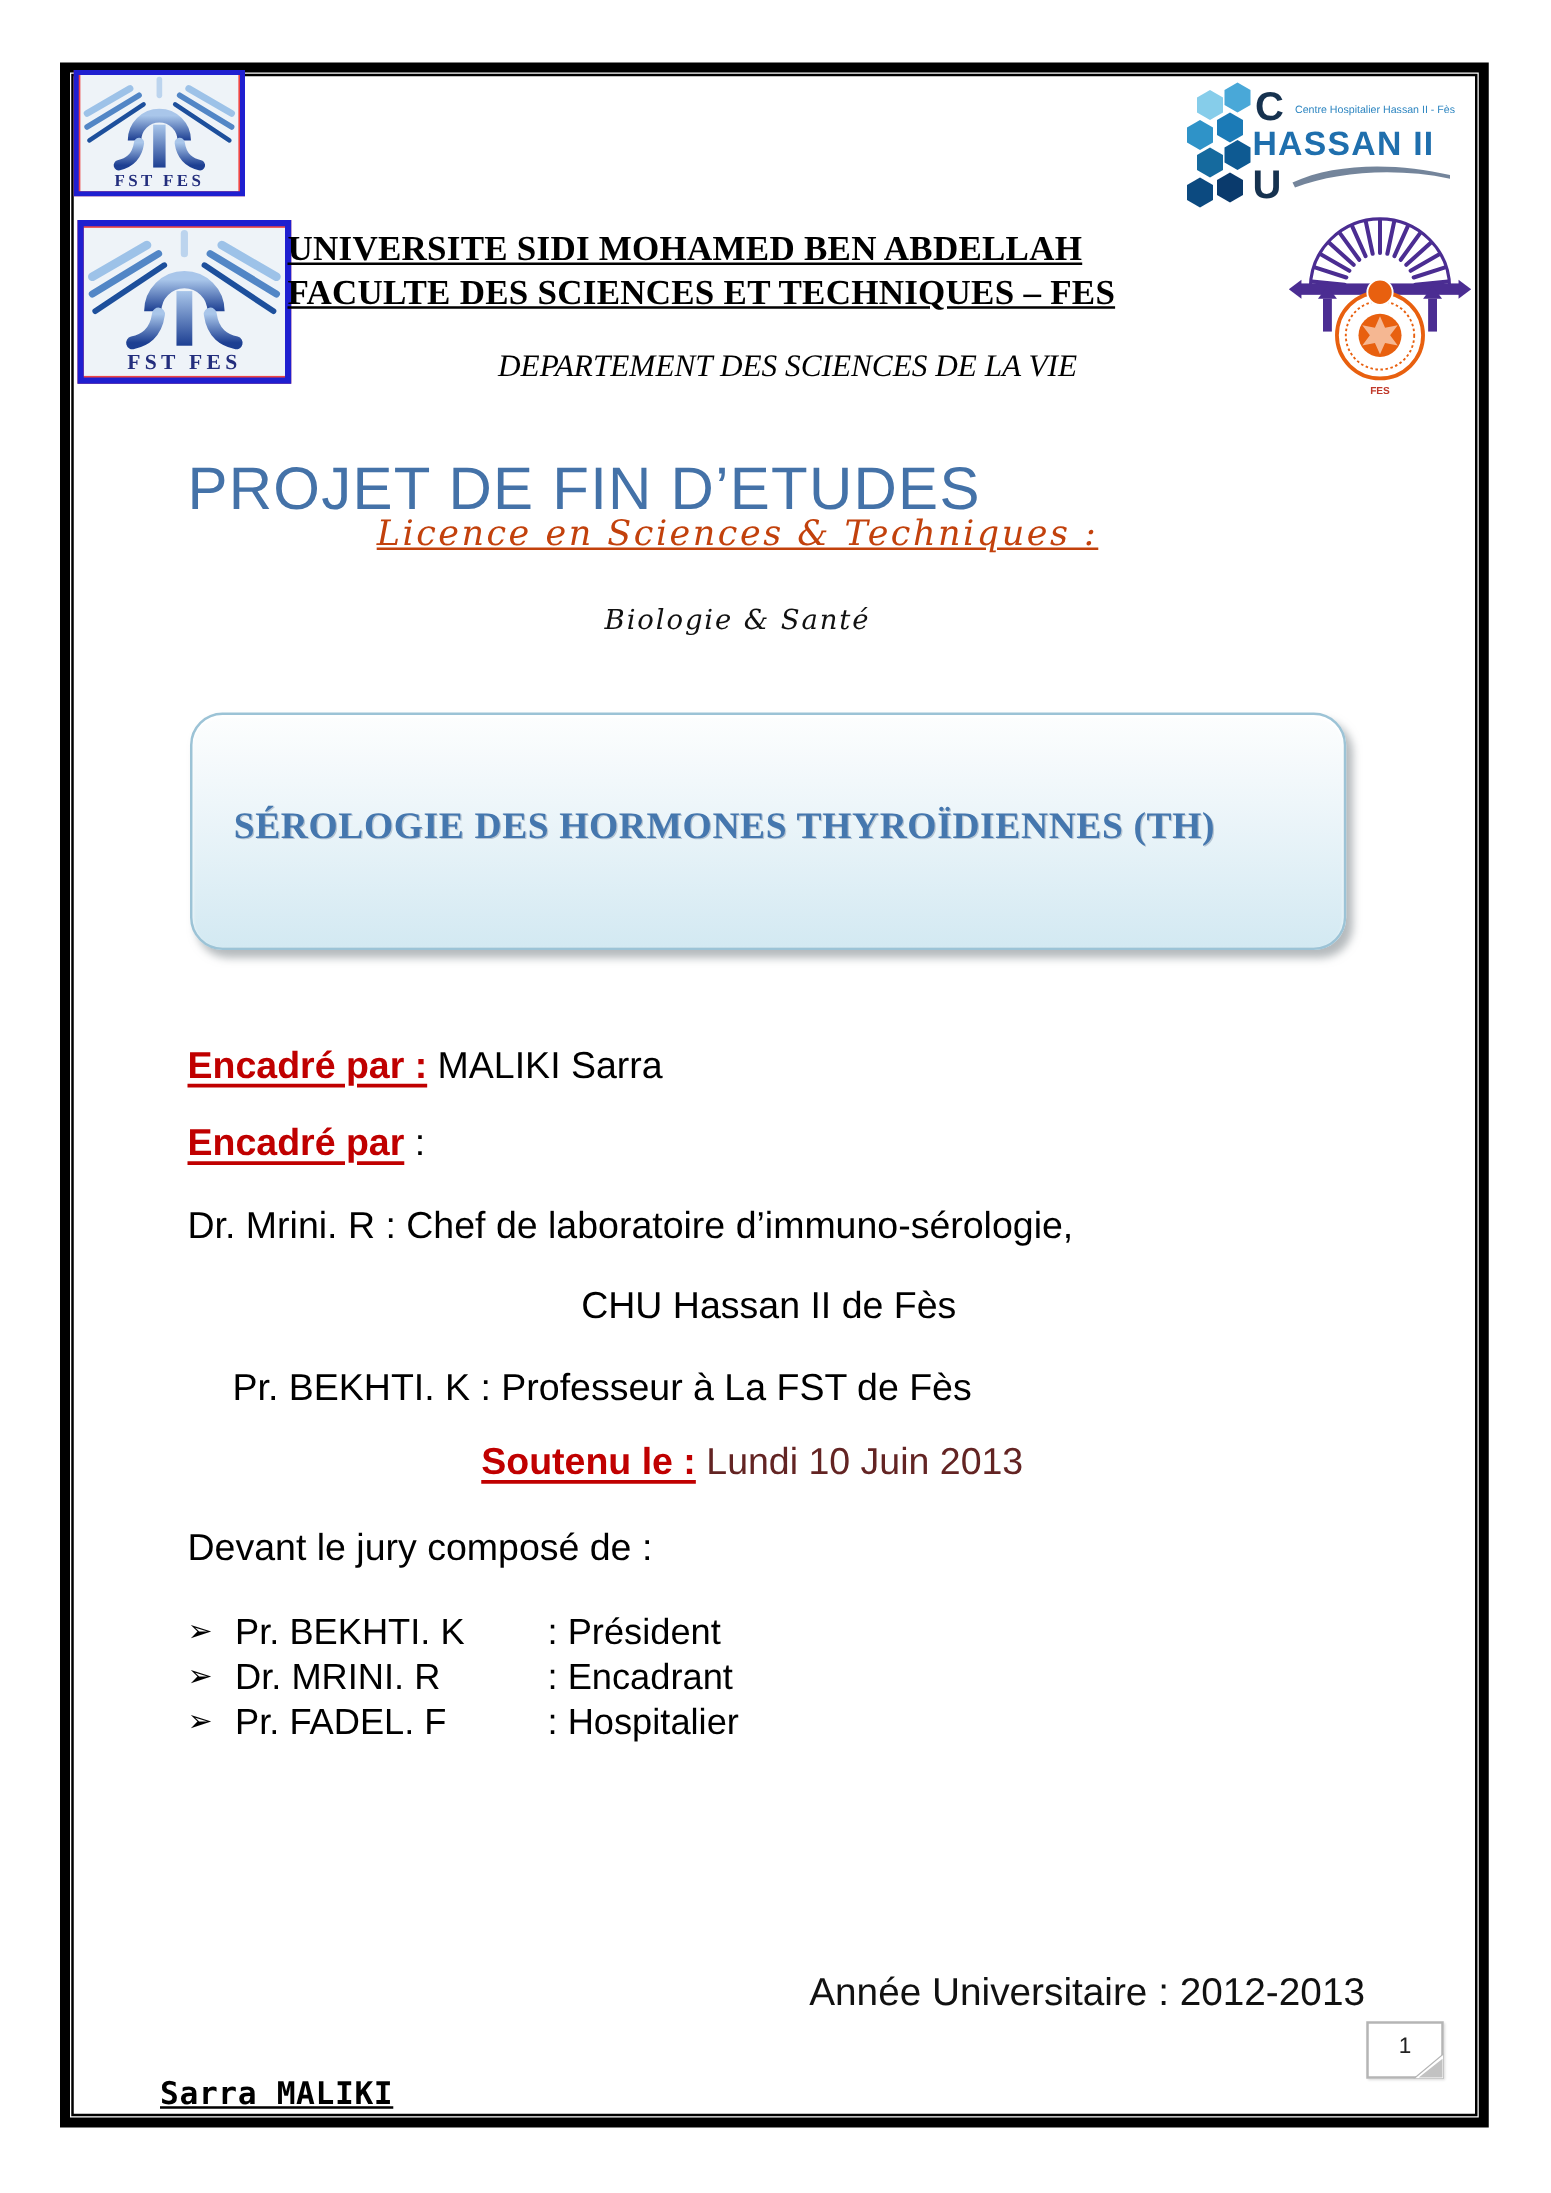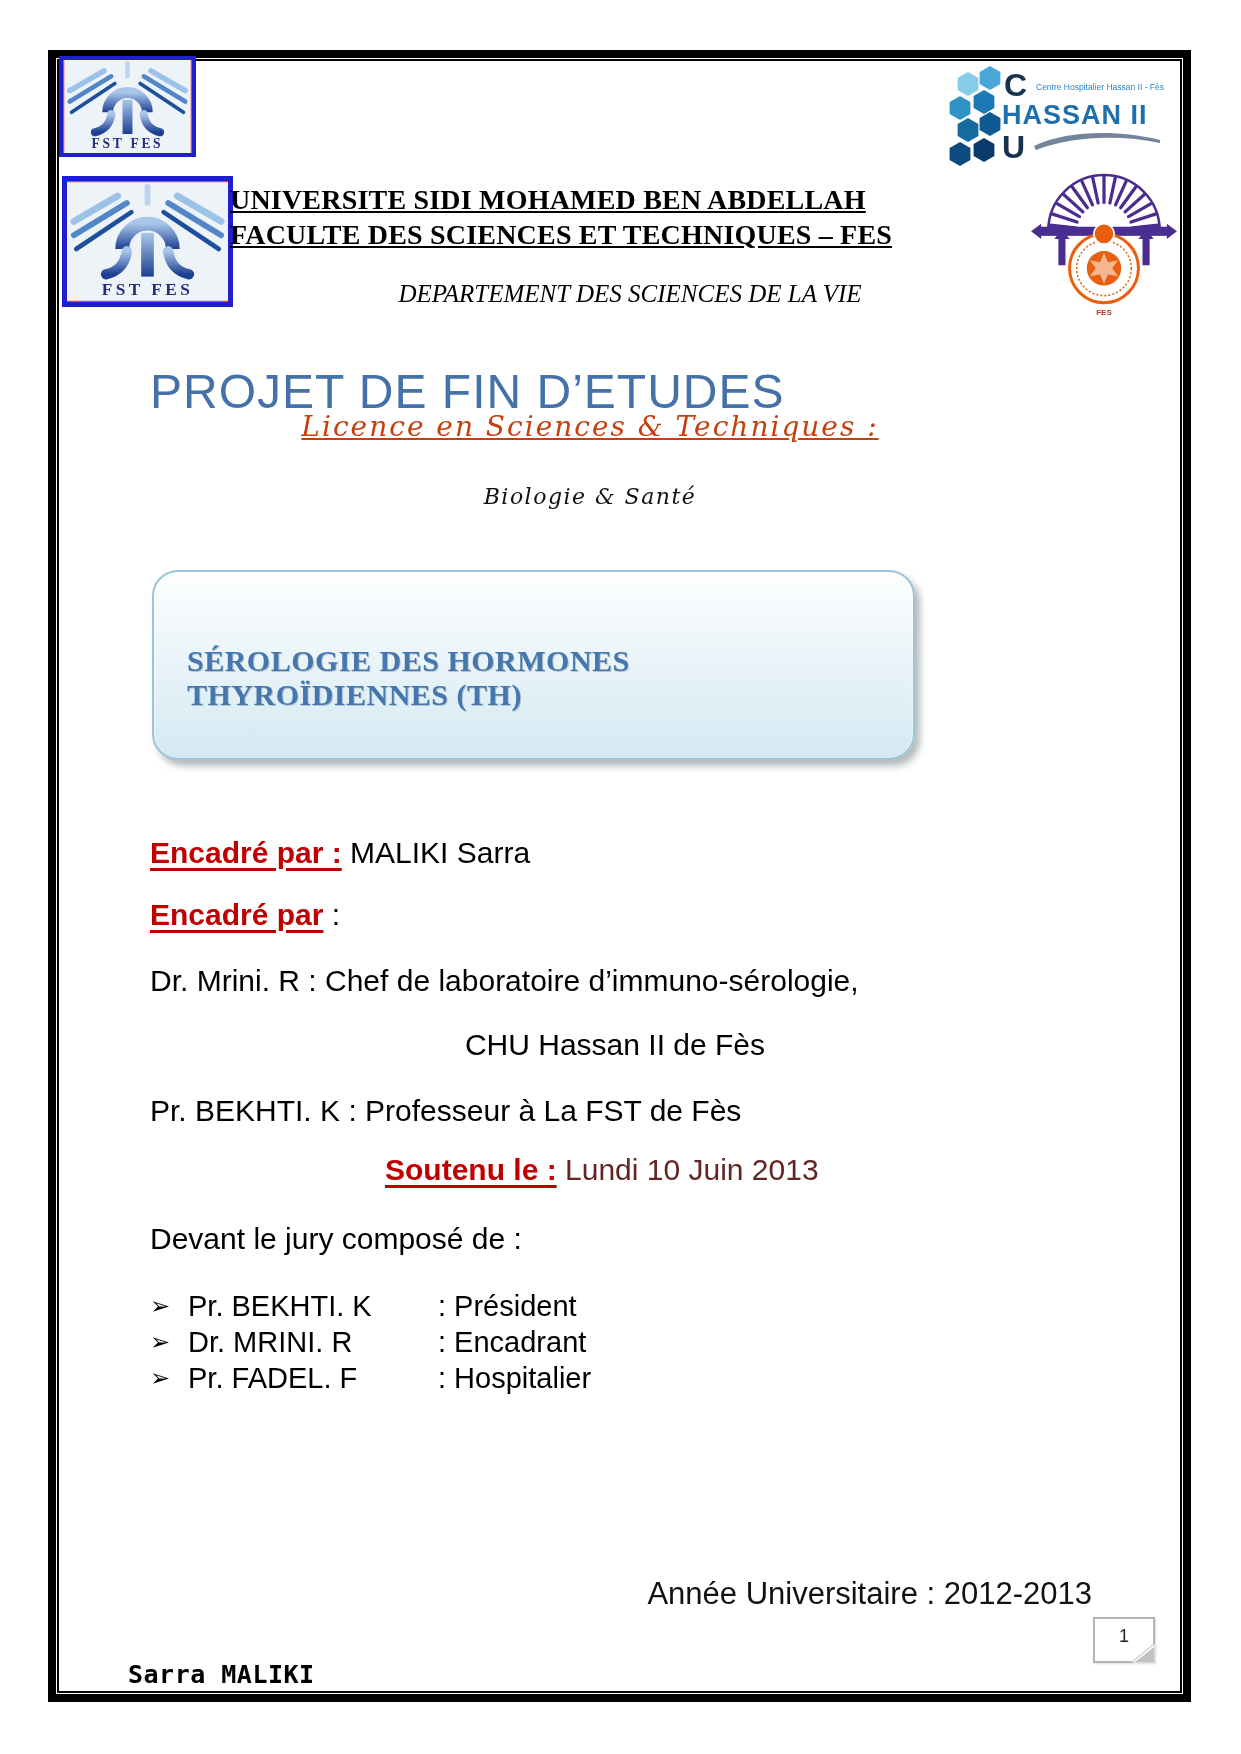--- a/index.html
+++ b/index.html
@@ -32,45 +32,45 @@
   
   .projet{left:150px;top:364px;width:880px;text-align:left;
     font-size:48px;color:#4472a8;letter-spacing:1px;}
   .licence{left:150px;top:410px;width:880px;text-align:center;
     font-family:"DejaVu Serif",serif;font-style:italic;font-size:28px;
     letter-spacing:2px;color:#c2410c;text-decoration:underline;}
   .biologie{left:150px;top:484px;width:880px;text-align:center;
     font-family:"DejaVu Serif",serif;font-style:italic;font-size:22px;
     letter-spacing:1.5px;color:#111;}
   
-  .title-box{left:152px;top:570px;width:763px;height:190px;box-sizing:border-box;
+  .title-box{left:152px;top:570px;width:925px;height:190px;box-sizing:border-box;
     border:2px solid #9cc3d6;border-radius:26px;
     background:linear-gradient(180deg,#fdfefe 0%,#eef6fa 38%,#d3e9f2 100%);
     box-shadow:5px 6px 7px rgba(120,130,135,0.55), inset 0 2px 3px #ffffff;}
   .title-text{position:absolute;left:33px;top:72px;right:20px;
     font-family:"Liberation Serif",serif;font-weight:bold;font-size:30px;
     letter-spacing:0.5px;color:#4577ae;text-shadow:1px 1px 0 rgba(30,60,100,0.25);}
   
   .bodyline{left:150px;width:930px;font-size:30px;color:#000;}
   .red-u{color:#c00000;font-weight:bold;text-decoration:underline;text-decoration-thickness:3px;text-underline-offset:5px;}
   .presente{top:836px;}
   .encadre{top:898px;}
   .mrini{top:964px;}
   .chuline{top:1028px;text-align:center;}
-  .bekhti{top:1094px;}
+  .bekhti{top:1094px;margin-left:36px;}
   .soutenu{left:385px;top:1153px;width:700px;font-size:30px;}
   .date-maroon{color:#632423;}
   .jury-intro{top:1222px;}
   .jury-list{left:150px;top:1288px;width:700px;font-size:29px;}
   .jury-row{display:flex;height:36px;line-height:36px;}
   .jury-bullet{width:38px;font-size:24px;}
   .jury-name{width:250px;}
   .annee{left:230px;top:1556px;width:862px;text-align:right;font-size:31px;color:#111;margin-top:20px;}
   .author{left:128px;top:1660px;font-family:"DejaVu Sans Mono",monospace;
-    font-weight:bold;font-size:25px;letter-spacing:0.5px;}
+    font-weight:bold;font-size:25px;letter-spacing:0.5px;text-decoration:underline;}
   
   .badge{left:1093px;top:1617px;width:62px;height:46px;box-sizing:border-box;
     border:2px solid #b5b5b5;background:#fff;
     box-shadow:1px 1px 2px rgba(0,0,0,0.15);}
   .badge-num{position:absolute;left:0;top:7px;width:100%;text-align:center;
     font-size:18px;color:#222;}
   .badge-fold{position:absolute;right:-2px;bottom:-2px;width:24px;height:20px;}
 </style>
 </head>
 <body>

